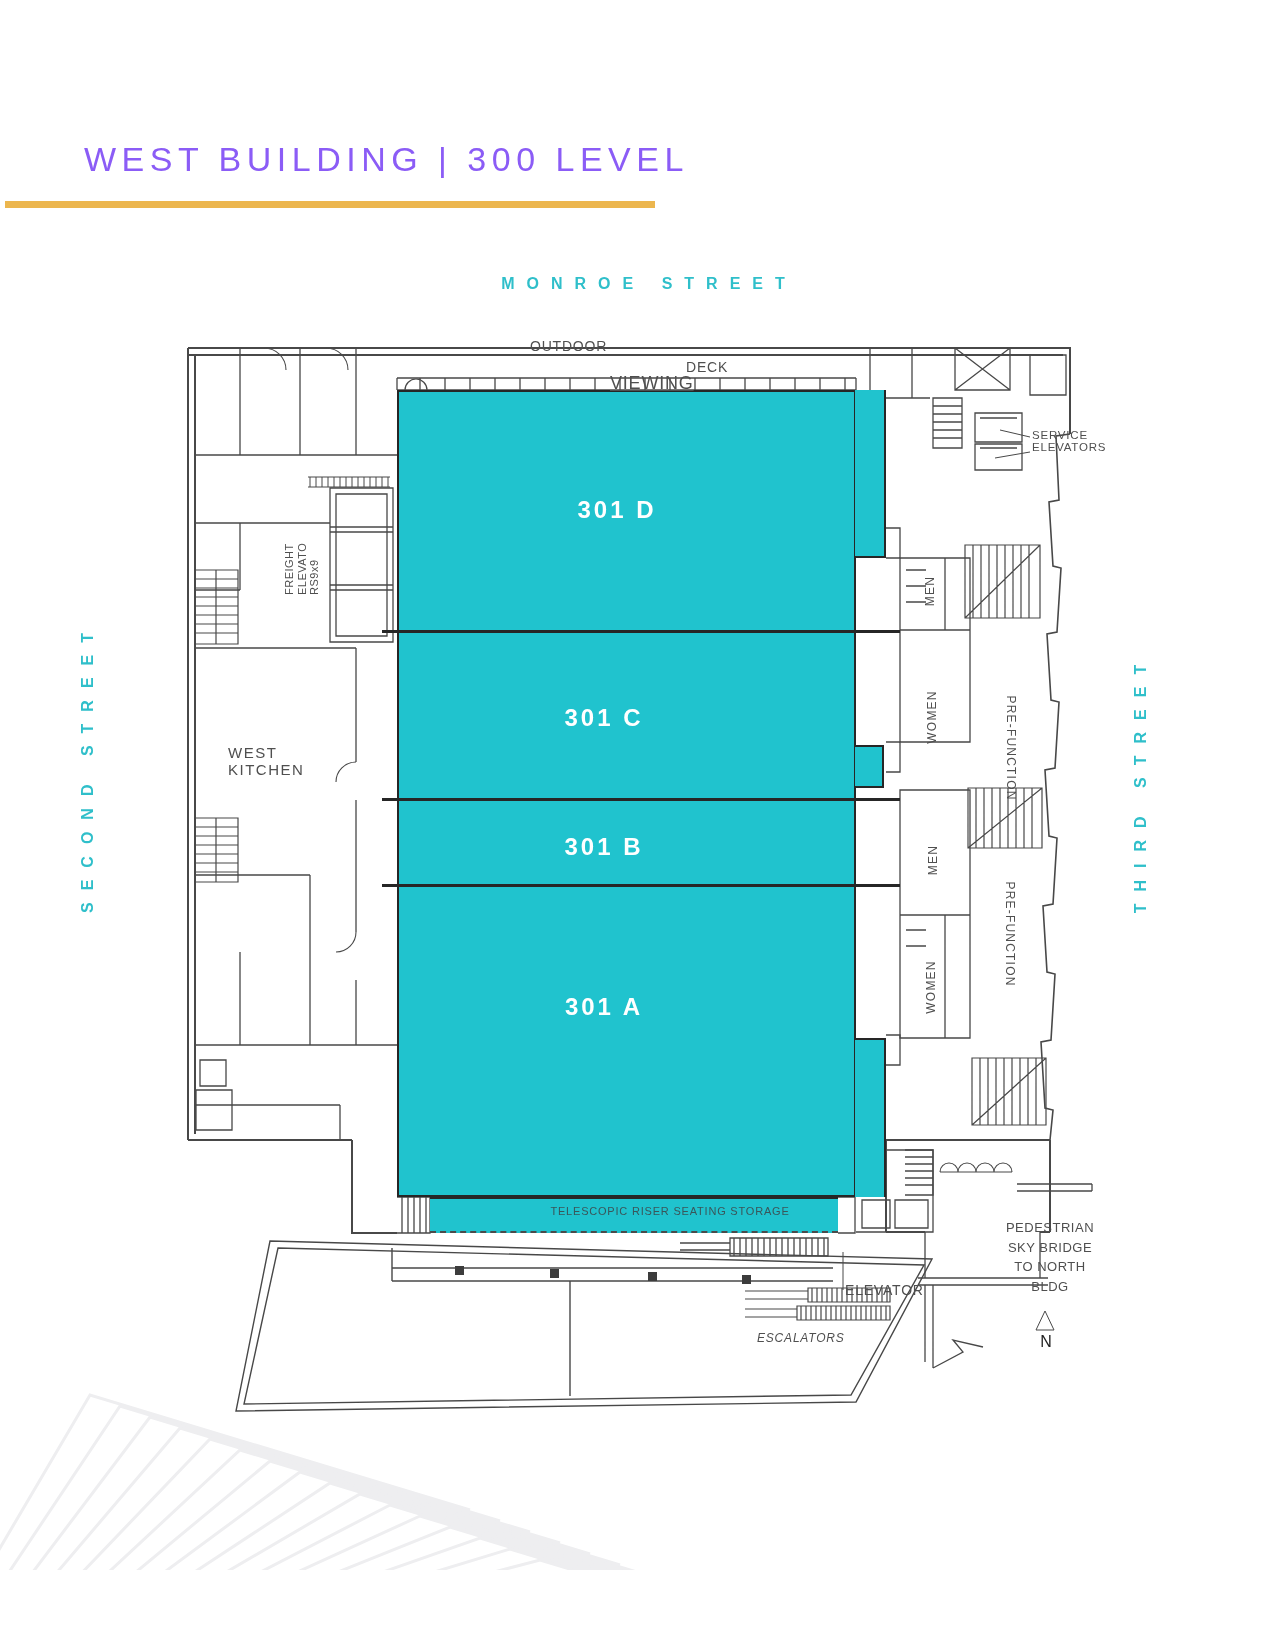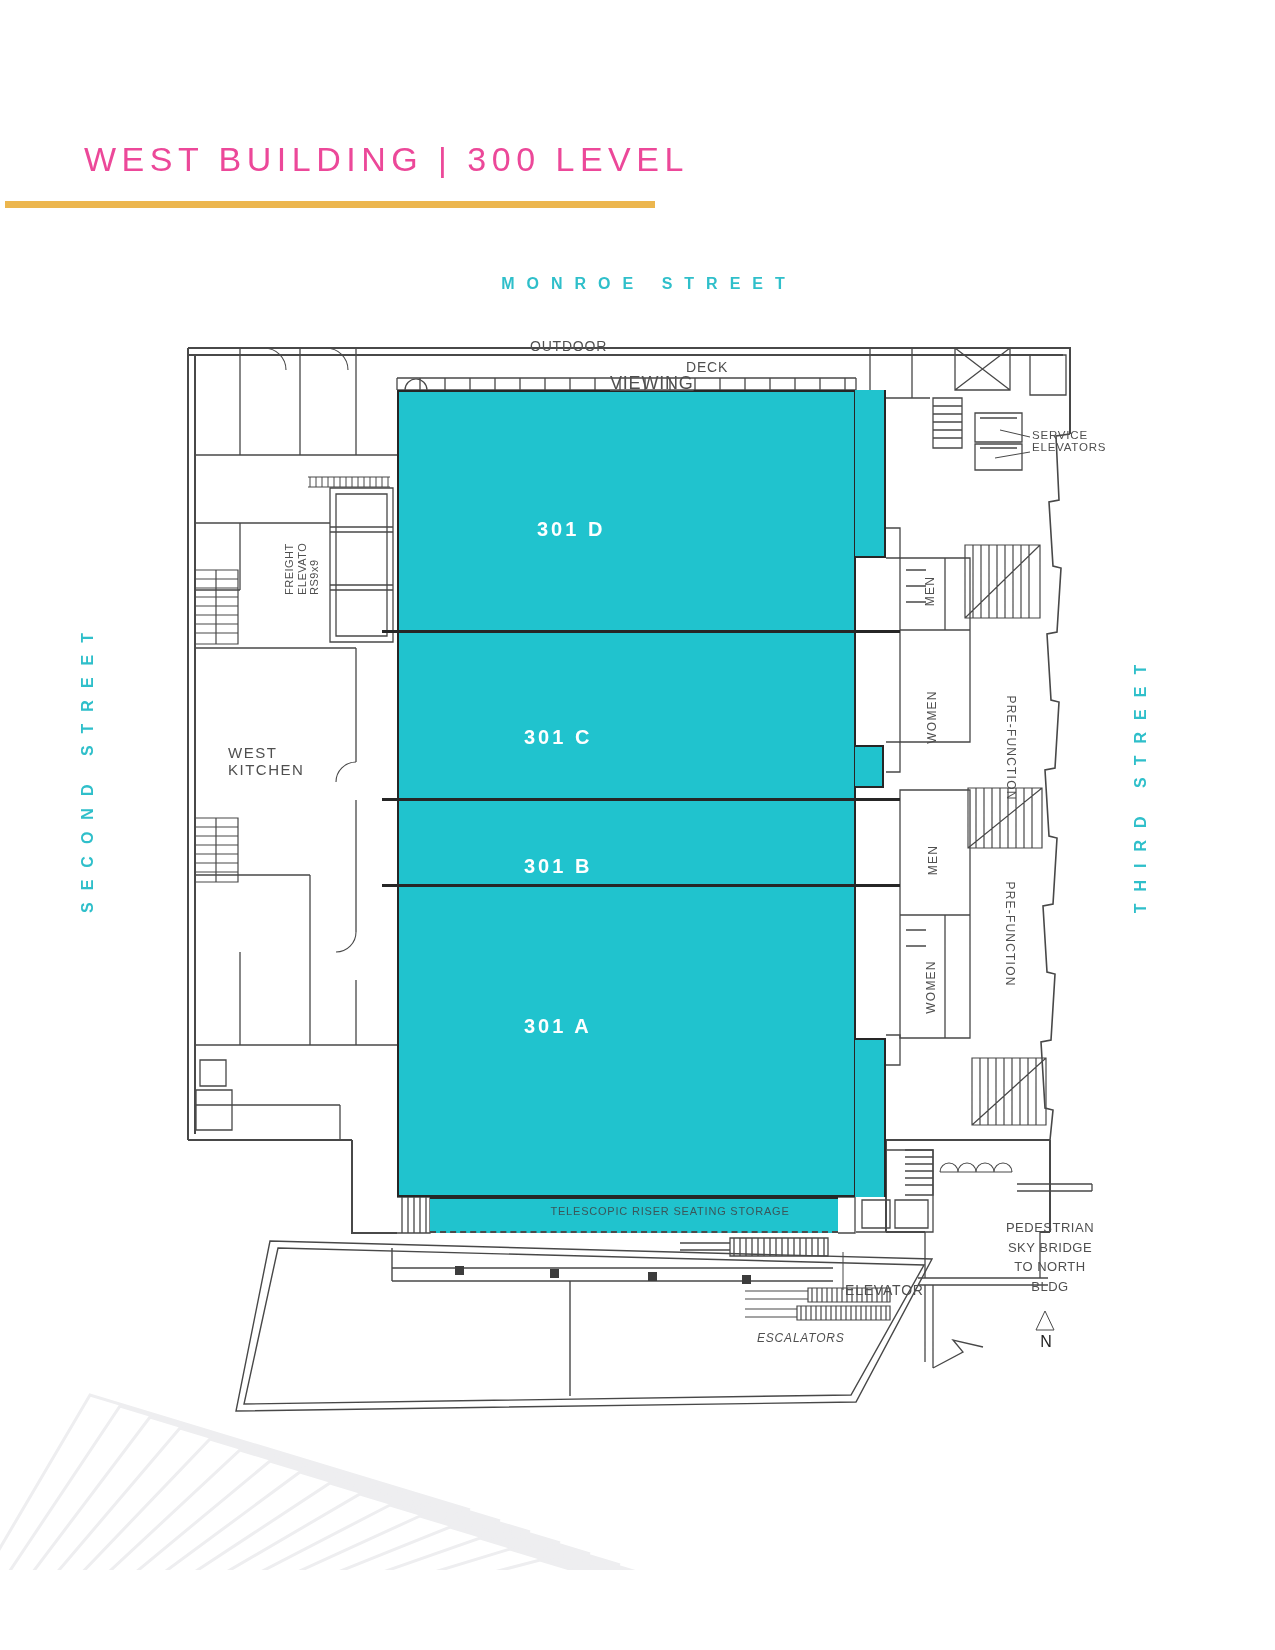--- a/index.html
+++ b/index.html
@@ -1,34 +1,34 @@
 <!DOCTYPE html>
 <html><head>
 <meta charset="utf-8">
 <style>
   html,body{margin:0;padding:0;background:#fff;}
   .page{position:relative;width:1275px;height:1650px;background:#ffffff;overflow:hidden;
         font-family:"Liberation Sans",sans-serif;}
   .page-title{position:absolute;left:84px;top:140px;font-size:34px;font-weight:400;
-              letter-spacing:5.5px;color:#ec4899;white-space:nowrap;}
+              letter-spacing:5.5px;color:#8b5cf6;white-space:nowrap;}
   .title-bar{position:absolute;left:5px;top:201px;width:650px;height:7px;background:#ecb64e;}
   .street{position:absolute;color:#2fbfca;font-weight:bold;font-size:16px;letter-spacing:12px;
           width:420px;text-align:center;white-space:nowrap;}
   .rot-ccw{transform:rotate(-90deg);}
   .rot-cw{transform:rotate(90deg);}
   .teal{position:absolute;background:#20c3ce;}
   .hall-main{left:397px;top:390px;width:459px;height:807px;border:2px solid #262626;box-sizing:border-box;}
   .hall-ext1{left:855px;top:390px;width:31px;height:168px;border-right:2px solid #262626;border-bottom:2px solid #262626;box-sizing:border-box;}
   .hall-ext2{left:855px;top:745px;width:29px;height:43px;border:2px solid #262626;border-left:none;box-sizing:border-box;}
   .hall-ext3{left:855px;top:1038px;width:31px;height:159px;border-right:2px solid #262626;border-top:2px solid #262626;box-sizing:border-box;}
   .divider{position:absolute;left:382px;width:518px;height:2.5px;background:#262626;}
   .storage{left:430px;top:1197px;width:408px;height:36px;border-top:2px solid #262626;
            border-bottom:2px dashed #4a4a4a;box-sizing:border-box;}
-  .hall-label{position:absolute;color:#ffffff;font-weight:bold;font-size:20px;letter-spacing:3px;
-              width:160px;white-space:nowrap;margin-top:22px;}
+  .hall-label{position:absolute;color:#ffffff;font-weight:bold;font-size:24px;letter-spacing:3px;
+              width:160px;text-align:center;white-space:nowrap;}
   .plabel{position:absolute;color:#4f4f4f;font-size:13px;letter-spacing:0.8px;white-space:nowrap;}
   .vlabel{position:absolute;color:#4f4f4f;font-size:12px;letter-spacing:1.2px;white-space:nowrap;
           width:140px;text-align:center;}
   .freight{position:absolute;left:247px;top:521px;width:110px;height:38px;transform:rotate(-90deg);
            color:#4f4f4f;font-size:11px;line-height:12.5px;letter-spacing:0.5px;text-align:left;}
   .center{text-align:left;}
   .storage-label{position:absolute;left:500px;top:1205px;width:340px;text-align:center;
                  color:#3a565a;font-size:11px;letter-spacing:0.8px;white-space:nowrap;}
   .skybridge{position:absolute;left:975px;top:1218px;width:150px;text-align:center;
              color:#4f4f4f;font-size:13px;line-height:19.5px;letter-spacing:0.5px;}

